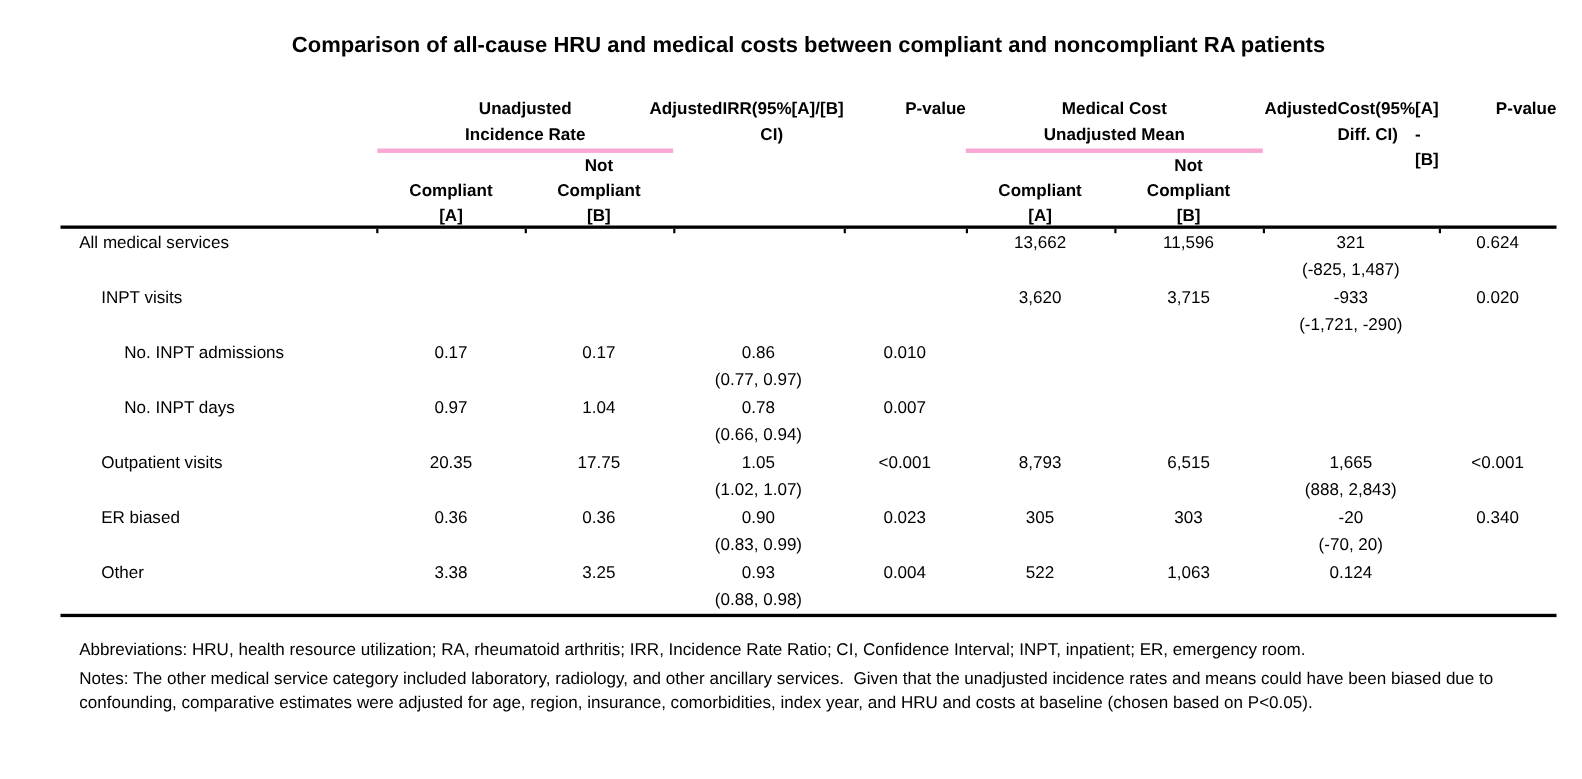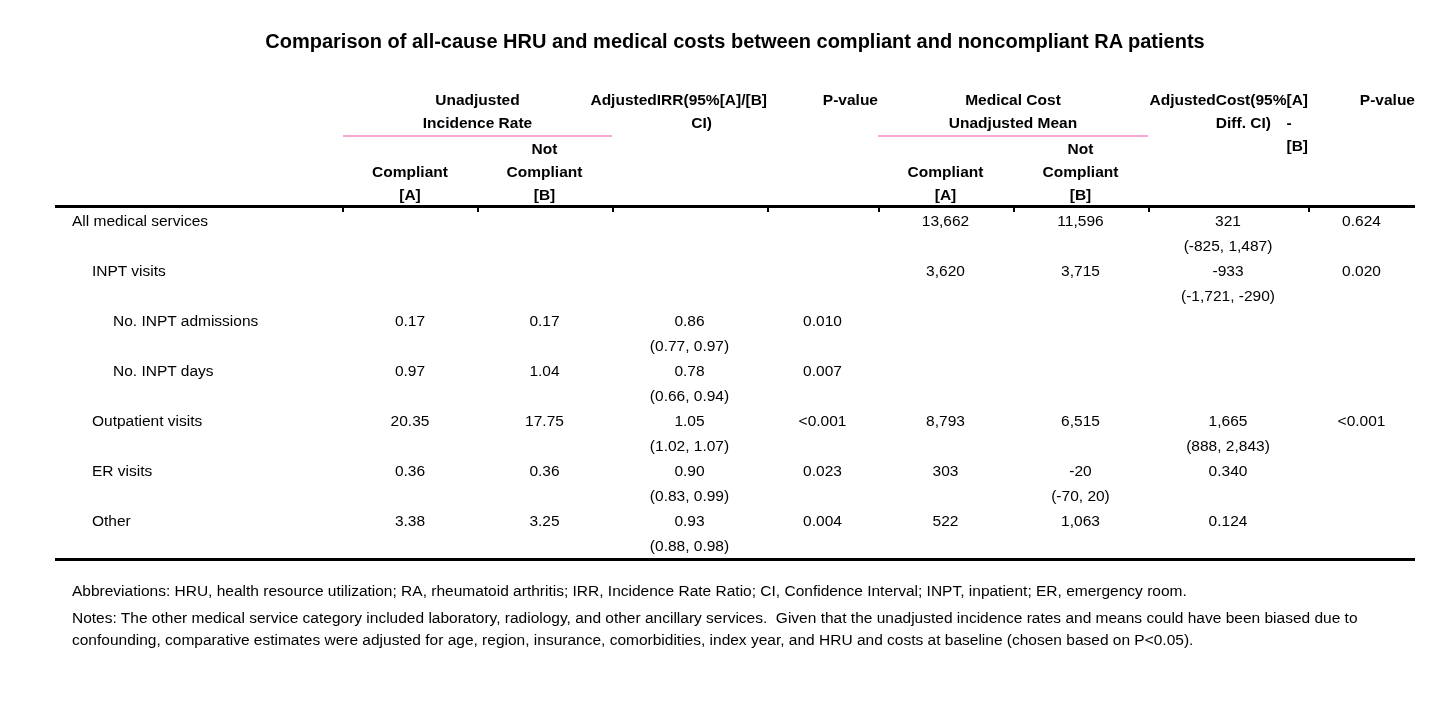--- a/index.html
+++ b/index.html
@@ -21,21 +21,21 @@
   
   .thead {
     display: grid;
     grid-template-columns: 288px 269px 155px 111px 270px 160px 107px;
     height: 117px;
     font-weight: bold; font-size: 15.5px; line-height: 23px;
   }
   .hcell { display: flex; justify-content: flex-end; text-align: center; }
   .hcell.left { text-align: left; padding-left: 37px; }
   .hgroup { display: flex; flex-direction: column; justify-content: flex-end; }
-  .spanner { text-align: center; border-bottom: 2px solid #f9a8d4; padding-bottom: 1px; }
+  .spanner { text-align: center; border-bottom: 4px solid #f9a8d4; padding-bottom: 1px; }
   .subcols { display: grid; }
   .subcols.ir   { grid-template-columns: 134px 135px; }
   .subcols.cost { grid-template-columns: 135px 135px; }
   .subcol { display: flex; flex-direction: column; justify-content: flex-end; text-align: center; }
 
   
   .hrule { position: relative; height: 3px; background: #000; }
   .hrule .tick { position: absolute; top: 3px; width: 2px; height: 4px; background: #000; }
 
   
@@ -225,28 +225,29 @@
         <div class="cell">8,793</div>
         <div class="cell">6,515</div>
         <div class="cell">
           <div>1,665</div>
           <div>(888, 2,843)</div>
         </div>
         <div class="cell">&lt;0.001</div>
       </div>
 
       <div class="row">
-        <div class="cell label ind1">ER visits</div>
+        <div class="cell label ind1">ER biased</div>
         <div class="cell">0.36</div>
         <div class="cell">0.36</div>
         <div class="cell">
           <div>0.90</div>
           <div>(0.83, 0.99)</div>
         </div>
         <div class="cell">0.023</div>
+        <div class="cell">305</div>
         <div class="cell">303</div>
         <div class="cell">
           <div>-20</div>
           <div>(-70, 20)</div>
         </div>
         <div class="cell">0.340</div>
       </div>
 
       <div class="row">
         <div class="cell label ind1">Other</div>

